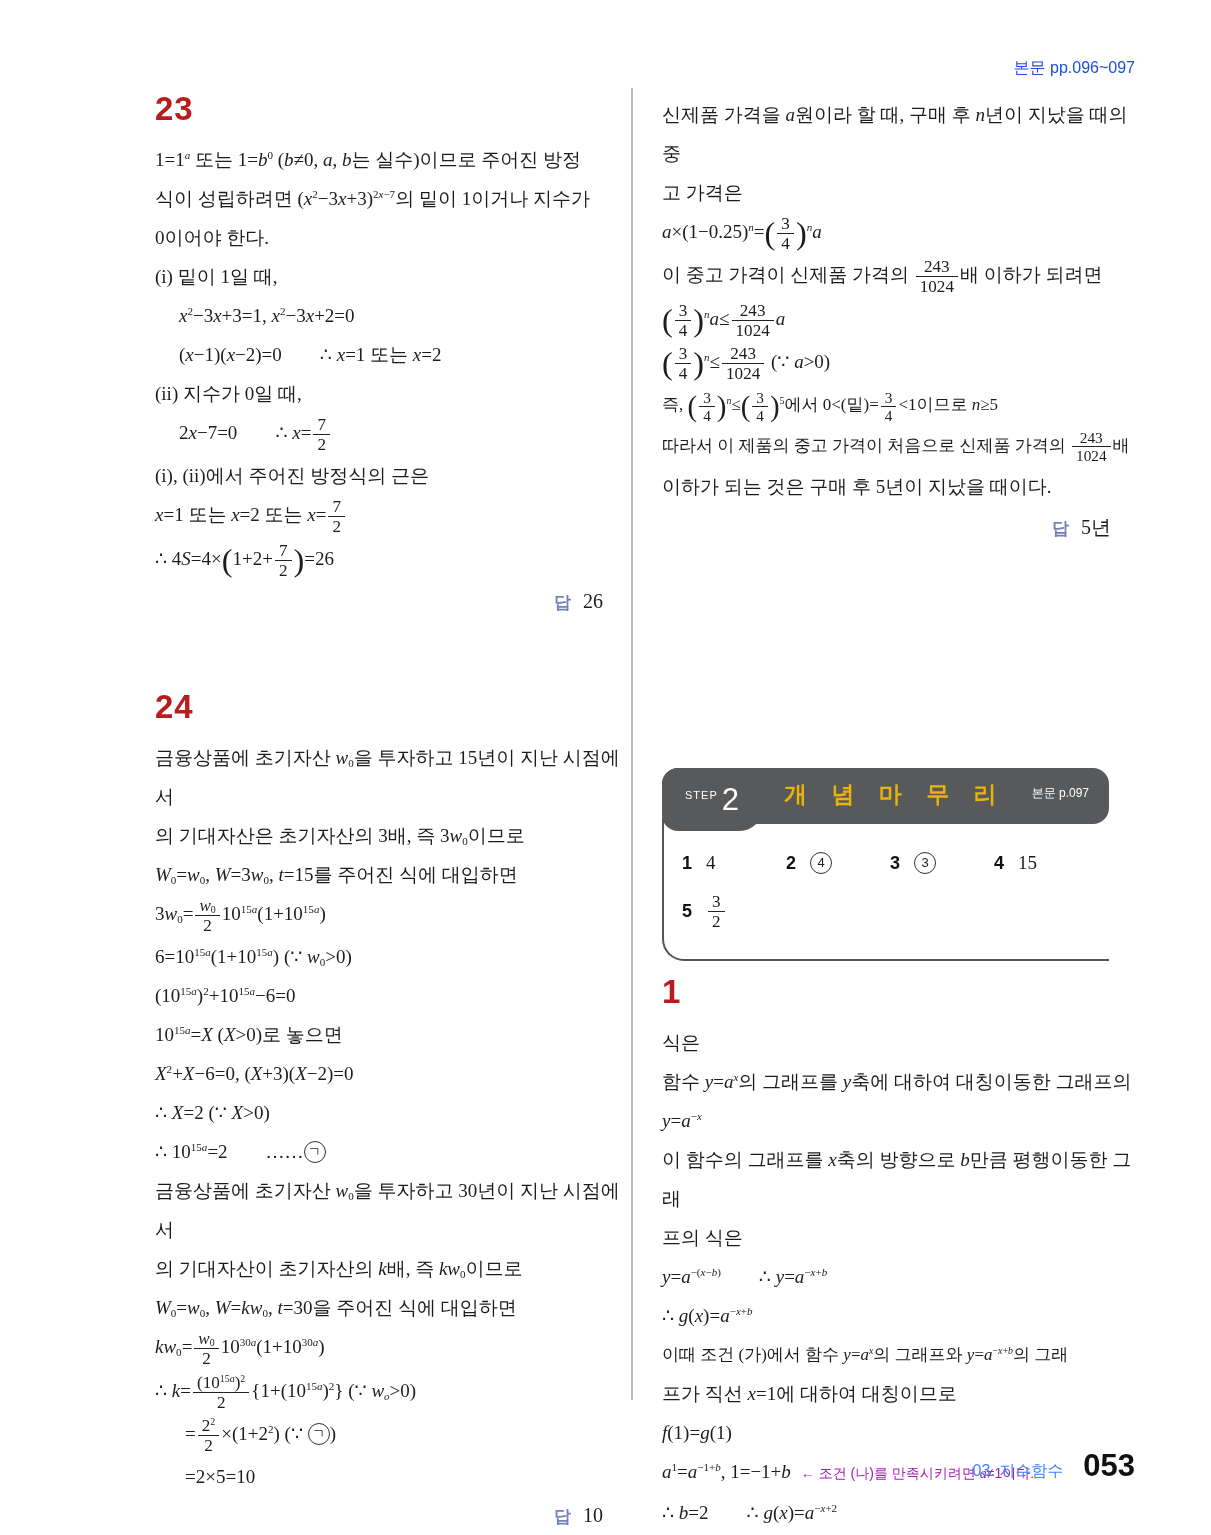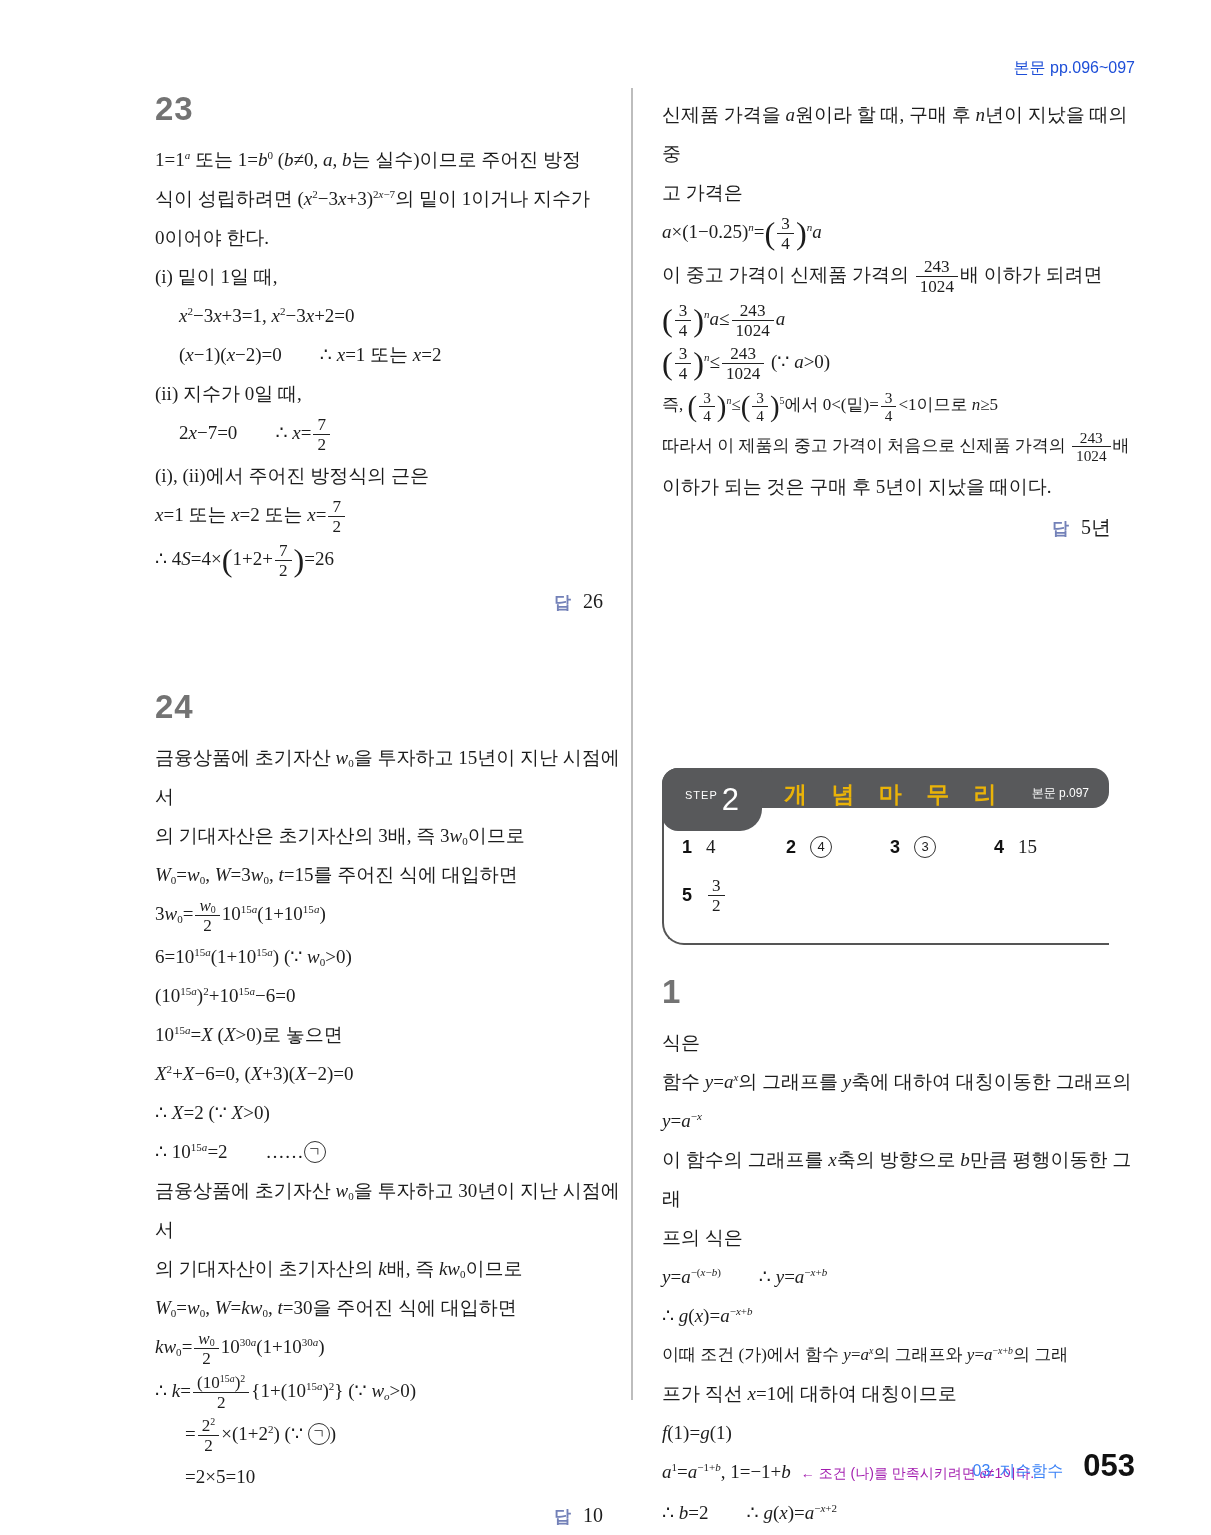--- a/index.html
+++ b/index.html
@@ -16,21 +16,21 @@
   .col-right { left:662px; top:95px;  width:473px; }
 
   .sec { position:absolute; left:0; right:0; }
   .sec-23 { top:0; }
   .sec-24 { top:598px; }
   .sec-25 { top:0; }
   .step-box { position:absolute; top:673px; left:0; width:447px; }
   .sec-1 { top:878px; }
 
   .pnum { font-family:"Liberation Sans", sans-serif; font-weight:800; font-size:33px;
-          margin:0 0 12px 0; color:#737373; letter-spacing:1px; }
+          margin:0 0 12px 0; color:#b91c1c; letter-spacing:1px; }
 
   .line { font-size:19px; line-height:39px; }
   .line.ind  { padding-left:24px; }
   .line.ind2 { padding-left:30px; }
   .line.tight { font-size:17px; }
 
   i { font-style:italic; font-family:"Liberation Serif", serif; }
   sup { font-size:0.58em; vertical-align:0.65em; line-height:0; }
   sub { font-size:0.58em; vertical-align:-0.25em; line-height:0; }
 
@@ -47,21 +47,21 @@
           text-align:center; line-height:20px; font-size:13px; vertical-align:2px;
           font-family:"Liberation Sans", sans-serif; }
 
   .note { color:#a21caf; font-size:14px; font-family:"Liberation Sans", sans-serif; margin-left:10px; }
 
   .ans-row { text-align:right; padding-right:24px; margin-top:8px; font-size:20px; }
   .ans-label { color:#7381b8; font-family:"Liberation Sans", sans-serif; font-weight:bold;
                font-size:17px; margin-right:12px; }
 
   
-  .step-header { position:relative; height:40px; background:#58595b; border-radius:16px; }
+  .step-header { position:relative; height:56px; background:#58595b; border-radius:16px; }
   .step-tab { position:absolute; left:0; top:0; width:100px; height:63px; background:#58595b;
               border-radius:16px 4px 22px 16px; display:flex; align-items:center; justify-content:center; }
   .step-word { color:#fff; font-family:"Liberation Sans", sans-serif; font-size:11px;
                letter-spacing:1px; margin:-10px 4px 0 0; }
   .step-num  { color:#fff; font-family:"Liberation Sans", sans-serif; font-size:31px; font-weight:400; }
   .step-title { position:absolute; left:122px; top:11px; color:#eab308;
                 font-family:"Liberation Sans", sans-serif; font-weight:bold; font-size:23px; letter-spacing:9px; }
   .step-ref { position:absolute; right:20px; top:17px; color:#fff;
               font-family:"Liberation Sans", sans-serif; font-size:12px; }
   .step-body { border-left:2px solid #555; border-bottom:2px solid #555; border-bottom-left-radius:22px;

